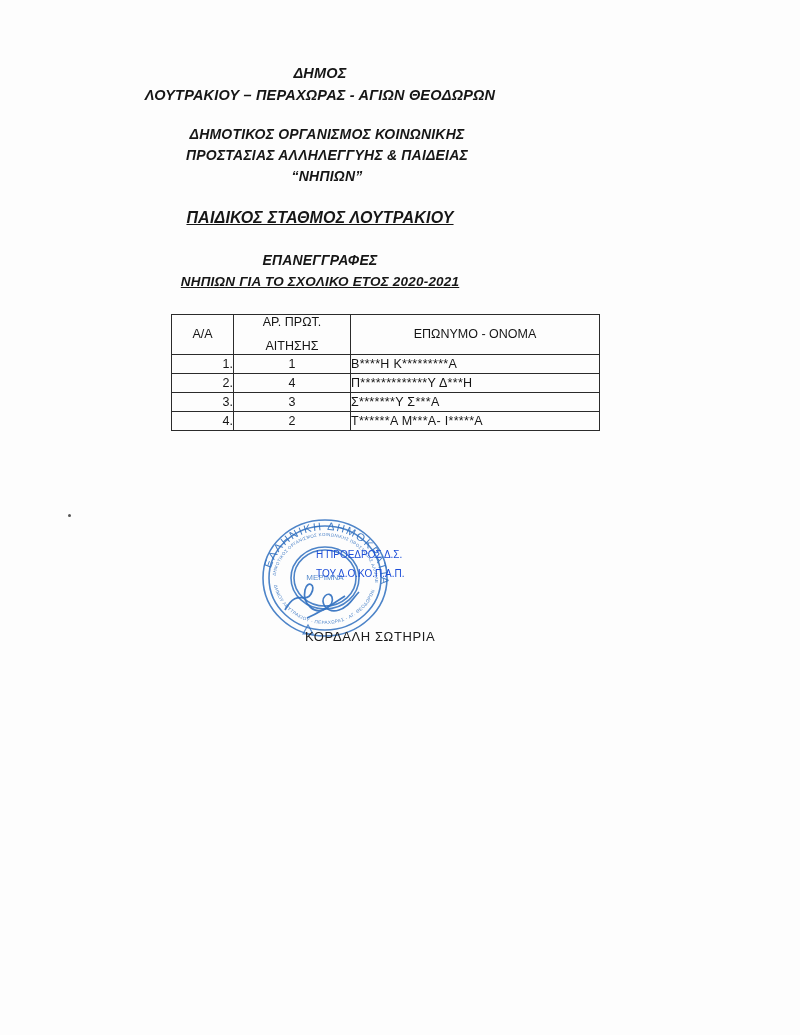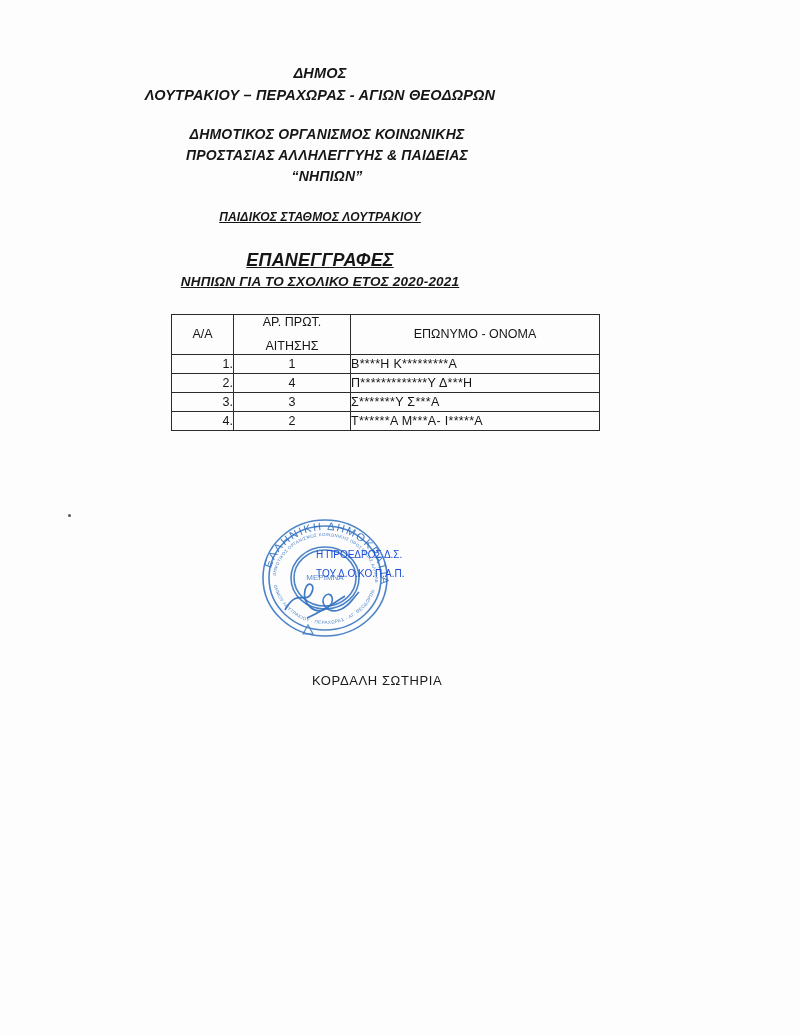--- a/index.html
+++ b/index.html
@@ -41,30 +41,29 @@
   .org-block {
     margin-top: 18px;
     padding-left: 14px;
   }
   .h-org-1 { font-size: 14px; line-height: 21px; }
   .h-org-2 { font-size: 14px; line-height: 21px; }
   .h-org-3 { font-size: 14px; line-height: 21px; }
 
   .station-block { margin-top: 20px; }
   .h-station {
-    font-size: 12px;
+    font-size: 16px;
     line-height: 21px;
     text-decoration: underline;
   }
 
   .subject-block { margin-top: 22px; }
   .h-subject-1 {
-    font-size: 18px;
+    font-size: 14px;
     line-height: 21px;
-    text-decoration: underline;
   }
   .h-subject-2 {
     font-size: 13.5px;
     line-height: 21px;
     text-decoration: underline;
   }
 
   
   .table-wrap {
     position: absolute;
@@ -131,26 +130,25 @@
     top: 545px;
     width: 300px;
     color: #1d4ed8;
     font-size: 10px;
     line-height: 19px;
   }
   .sig-text .l1, .sig-text .l2 { display: block; }
 
   .sig-name {
     position: absolute;
-    left: 312px;
+    left: 305px;
     top: 629px;
     font-size: 13px;
     letter-spacing: 0.6px;
     color: #1b1b1b;
-    margin-top: 44px;
   }
 
   .dot-mark {
     position: absolute;
     left: 68px;
     top: 514px;
     width: 3px;
     height: 3px;
     background: #555;
     border-radius: 50%;

